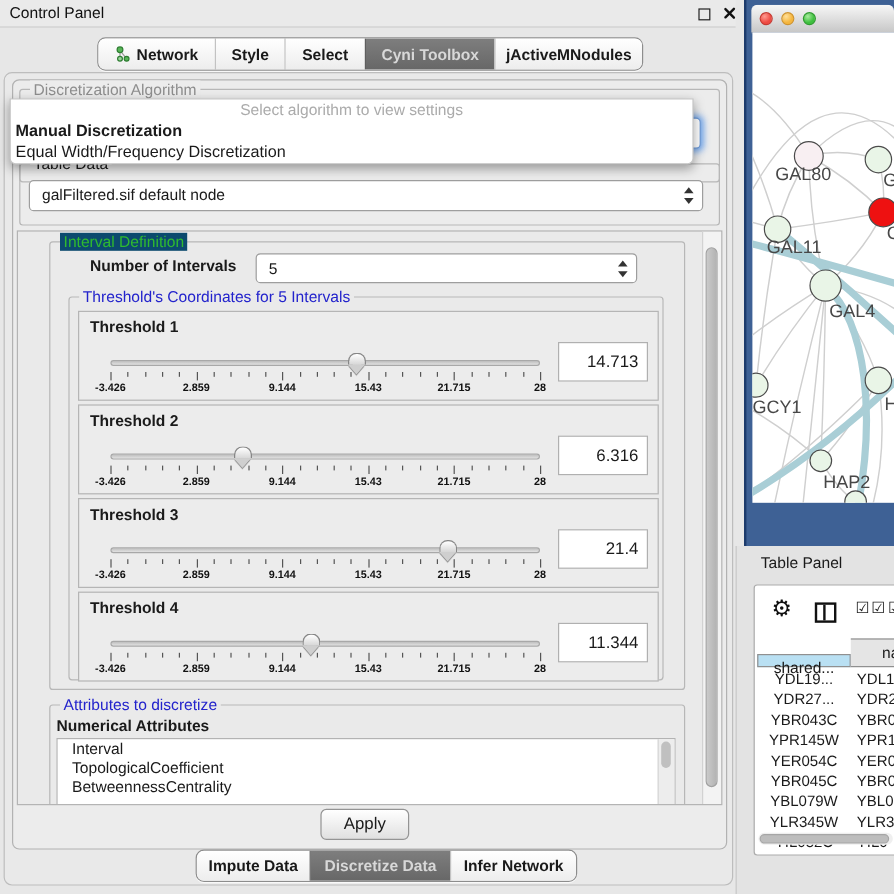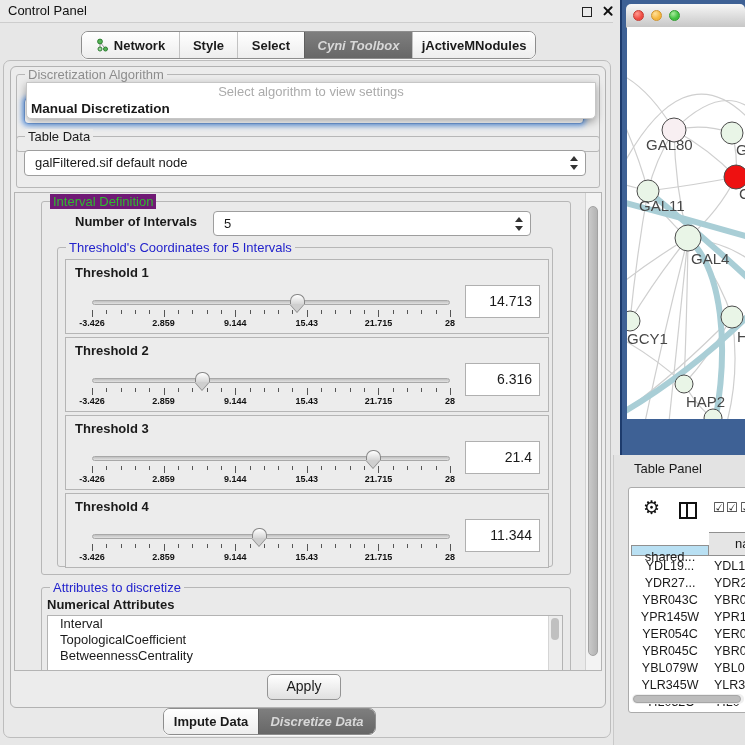--- a/index.html
+++ b/index.html
@@ -14,38 +14,38 @@
   .close-btn{left:602px;top:5px;width:12px;height:12px;}
   .close-btn .b{position:absolute;left:5px;top:0;width:2.4px;height:12px;background:#111;border-radius:1px;}
   .close-btn .b1{transform:rotate(45deg);} .close-btn .b2{transform:rotate(-45deg);}
 
   
   .segbar{display:flex;border:1px solid #8d8d8d;border-radius:7px;overflow:hidden;background:#fdfdfd;
           box-shadow:0 1px 0 rgba(255,255,255,.7);}
   .seg{display:flex;align-items:center;justify-content:center;font-weight:bold;font-size:13px;
        background:linear-gradient(#ffffff,#ededed);color:#1a1a1a;white-space:nowrap;}
   .seg + .seg{border-left:1px solid #c2c2c2;}
-  .seg.sel{background:linear-gradient(#7e7e7e,#676767);color:#d8d8d8;border-left-color:#5f5f5f;font-style:italic;}
+  .seg.sel{background:linear-gradient(#7e7e7e,#676767);color:#d8d8d8;border-left-color:#5f5f5f;}
   .seg .nicon{margin-right:5px;display:inline-block;}
 
   
   .group{position:absolute;border:1px solid #b7b7b7;border-radius:3px;}
   .gtitle{position:absolute;top:-8px;left:8px;padding:0 3px;font-size:13px;line-height:15px;background:#ececec;}
 
   #outerA{left:3px;top:60px;width:606px;height:676px;border:1px solid #bdbdbd;border-radius:7px;background:#e9e9e9;}
   #outerB{left:10px;top:66px;width:594px;height:640px;border:1px solid #b2b2b2;border-radius:6px;background:#ececec;}
 
   .combo{position:absolute;background:#fff;border:1px solid #9e9e9e;border-radius:4px;line-height:24px;
          font-size:13px;padding-left:10px;box-sizing:border-box;}
   .spinner{position:absolute;right:7px;top:50%;width:8px;height:14px;transform:translateY(-50%);}
   .spinner .up{position:absolute;top:0;left:0;border-left:4px solid transparent;border-right:4px solid transparent;border-bottom:5px solid #333;}
   .spinner .dn{position:absolute;bottom:0;left:0;border-left:4px solid transparent;border-right:4px solid transparent;border-top:5px solid #333;}
 
   #algo-combo{left:24px;top:98px;width:560px;height:26px;box-shadow:0 0 5px 2px rgba(95,155,235,.85);border-color:#6f9bd8;}
-  #algo-popup{left:26px;top:82px;width:568px;background:#fff;border:1px solid #c6c6c6;border-radius:0 0 5px 5px;
+  #algo-popup{left:8px;top:82px;width:568px;background:#fff;border:1px solid #c6c6c6;border-radius:0 0 5px 5px;
               box-shadow:0 3px 9px rgba(0,0,0,.35);z-index:30;}
   #algo-popup .prompt{height:17px;line-height:17px;text-align:center;color:#ababab;font-size:13px;}
   #algo-popup .opt{height:18px;line-height:18px;padding-left:4px;font-size:13.5px;}
   #algo-popup .opt.first{font-weight:bold;}
 
   #td-combo{left:24px;top:150px;width:562px;height:26px;}
 
   #scrollpane{left:14px;top:192px;width:586px;height:477px;border:1px solid #b4b4b4;background:#eaeaea;overflow:hidden;}
   #vscroll{position:absolute;right:0;top:0;width:15px;height:477px;background:#f3f3f3;border-left:1px solid #d2d2d2;}
   #vscroll .thumb{position:absolute;left:2px;top:13px;width:10px;height:450px;border-radius:6px;
@@ -139,37 +139,38 @@
   <div class="abs combo" id="algo-combo">
     <span class="spinner">
         <span class="up"></span>
         <span class="dn"></span>
       </span>
   </div>
   <div class="abs" id="algo-popup">
     <div class="prompt">Select algorithm to view settings</div>
     <div id="algo-options">
         <div class="opt first">Manual Discretization</div>
+        <div class="opt">Equal Width/Frequency Discretization</div>
       </div>
   </div>
 
   <div class="group" style="left:16px;top:136px;width:582px;height:50px;">
     <span class="gtitle">Table Data</span>
   </div>
   <div class="abs combo" id="td-combo">
     <span>galFiltered.sif default node</span>
     <span class="spinner">
         <span class="up"></span>
         <span class="dn"></span>
       </span>
   </div>
 
   <div class="abs" id="scrollpane">
     <div class="group" style="left:26px;top:8px;width:528px;height:372px;">
-      <span class="gtitle" style="color:#2fba2f;background:#701a75;">Interval Definition</span>
+      <span class="gtitle" style="color:#2fba2f;background:#0c4a6e;">Interval Definition</span>
     </div>
     <div class="abs lbl-bold" style="left:60px;top:21px;">Number of Intervals</div>
     <div class="combo" style="left:198px;top:18px;width:318px;height:25px;">
       <span>5</span>
       <span class="spinner">
           <span class="up"></span>
           <span class="dn"></span>
         </span>
     </div>
     <div class="group" style="left:42px;top:54px;width:494px;height:318px;">
@@ -356,20 +357,21 @@
     <div id="vscroll">
         <div class="thumb"></div>
       </div>
   </div>
 
   <div class="abs" id="apply-btn">Apply</div>
 
   <div class="abs segbar" id="bottom-tabs" style="left:163px;top:708px;height:25px;">
       <div class="seg" style="width: 94px;">Impute Data</div>
       <div class="seg sel" style="width: 116px;">Discretize Data</div>
+      <div class="seg" style="width: 104px;">Infer Network</div>
     </div>
 
   <div class="abs" id="net-frame"></div>
   <div class="abs" id="net-titlebar">
     <span class="tl red"></span>
     <span class="tl yellow"></span>
     <span class="tl green"></span>
   </div>
   <div class="abs" id="net-canvas">
     <svg width="118" height="392" viewBox="0 0 118 392" xmlns="http://www.w3.org/2000/svg">

